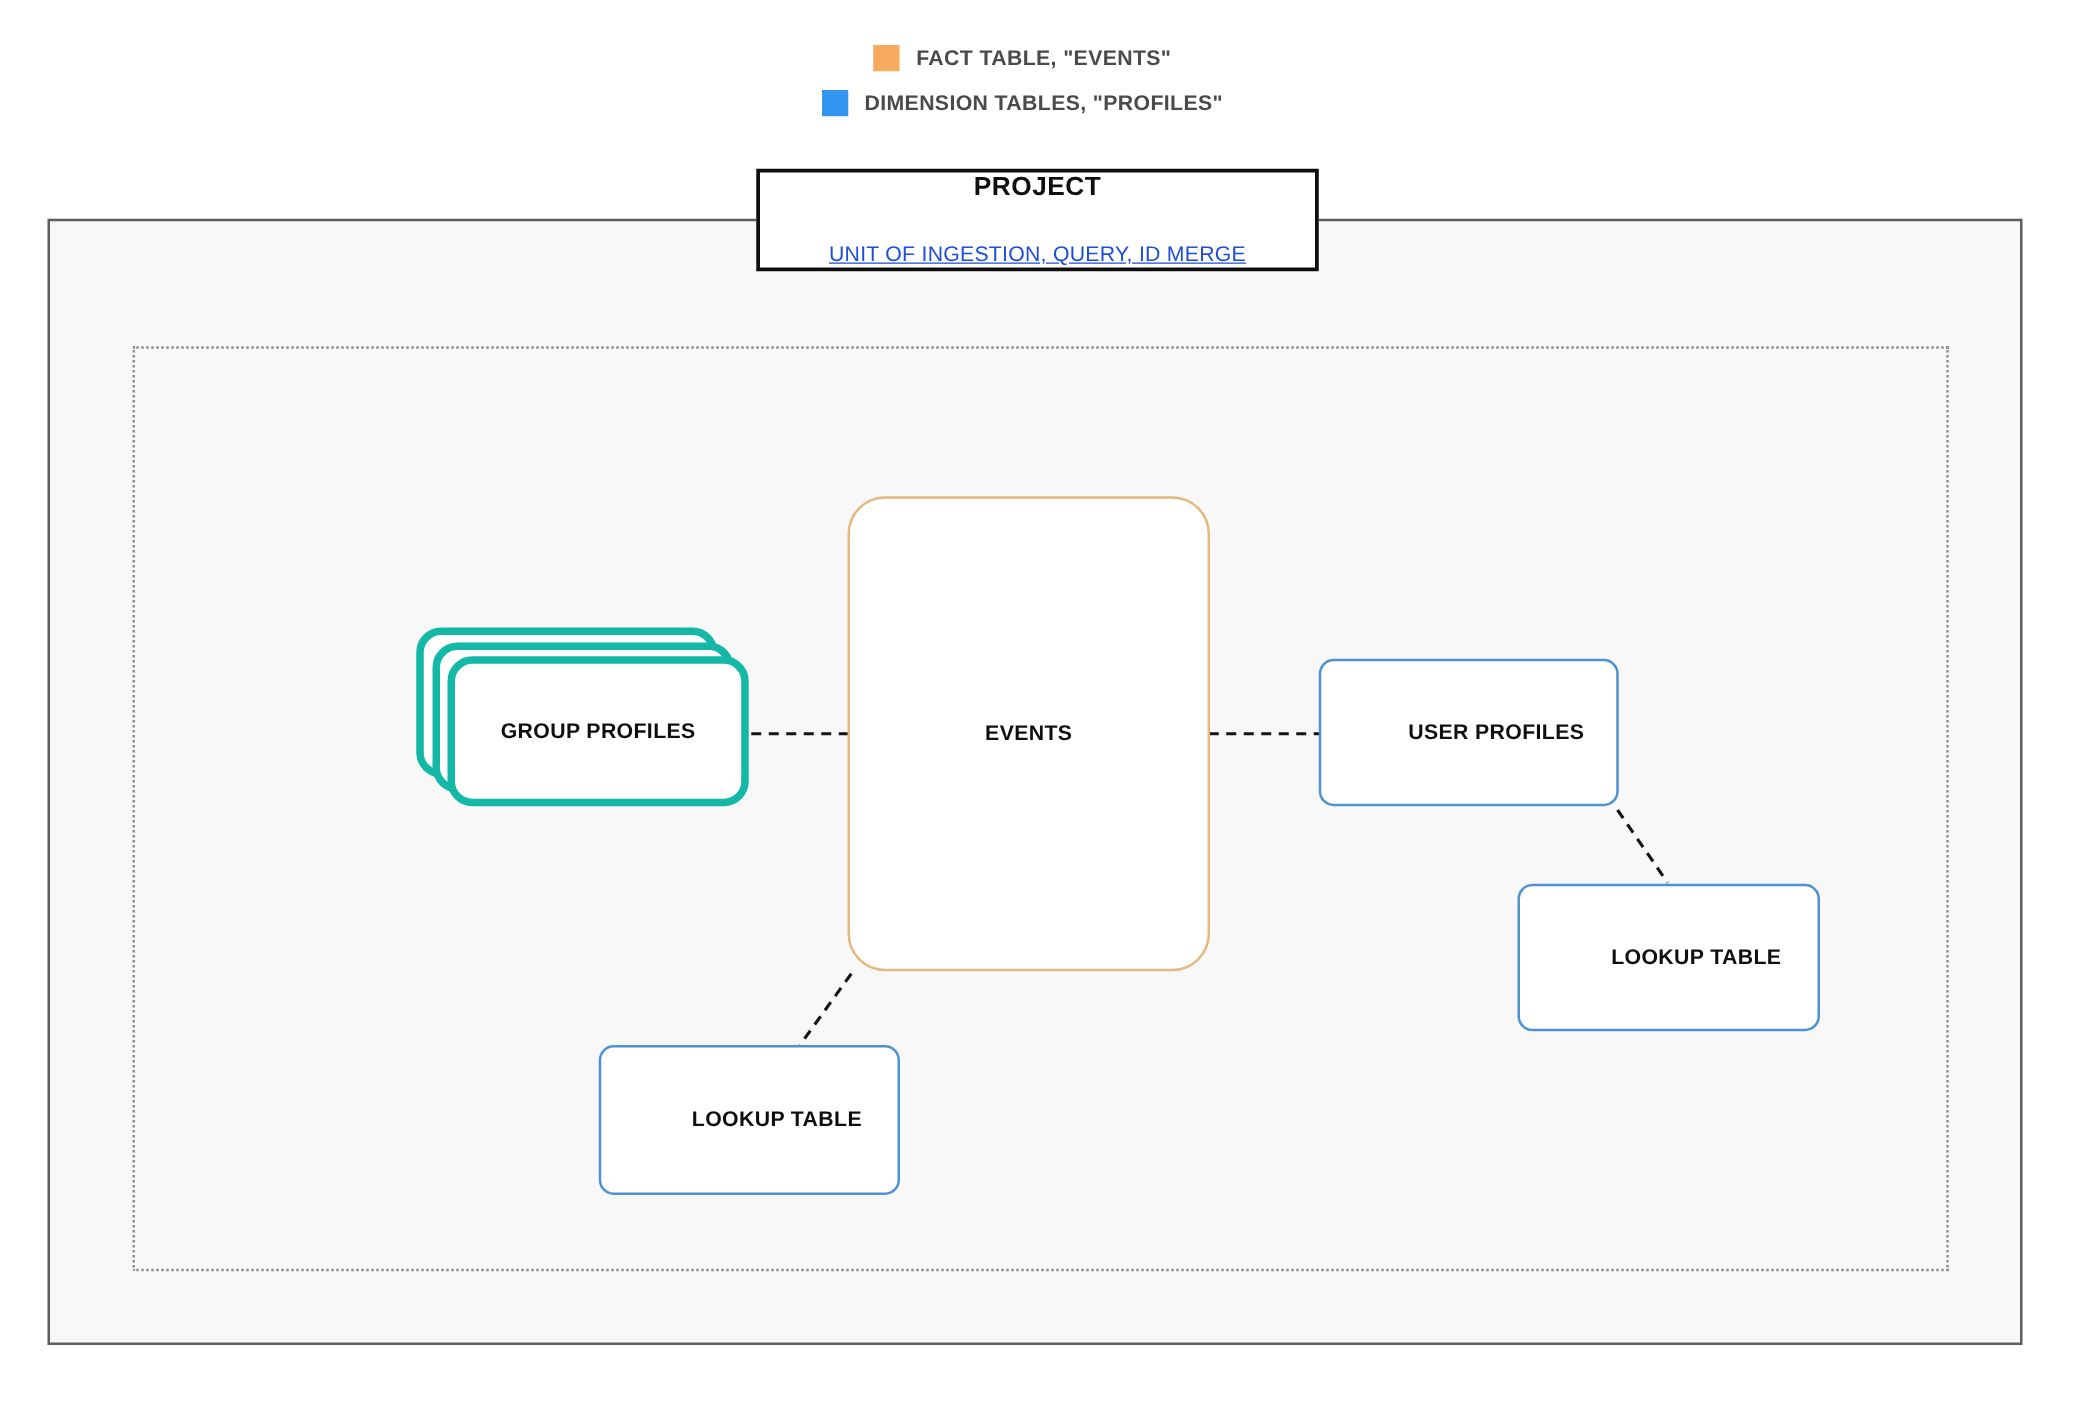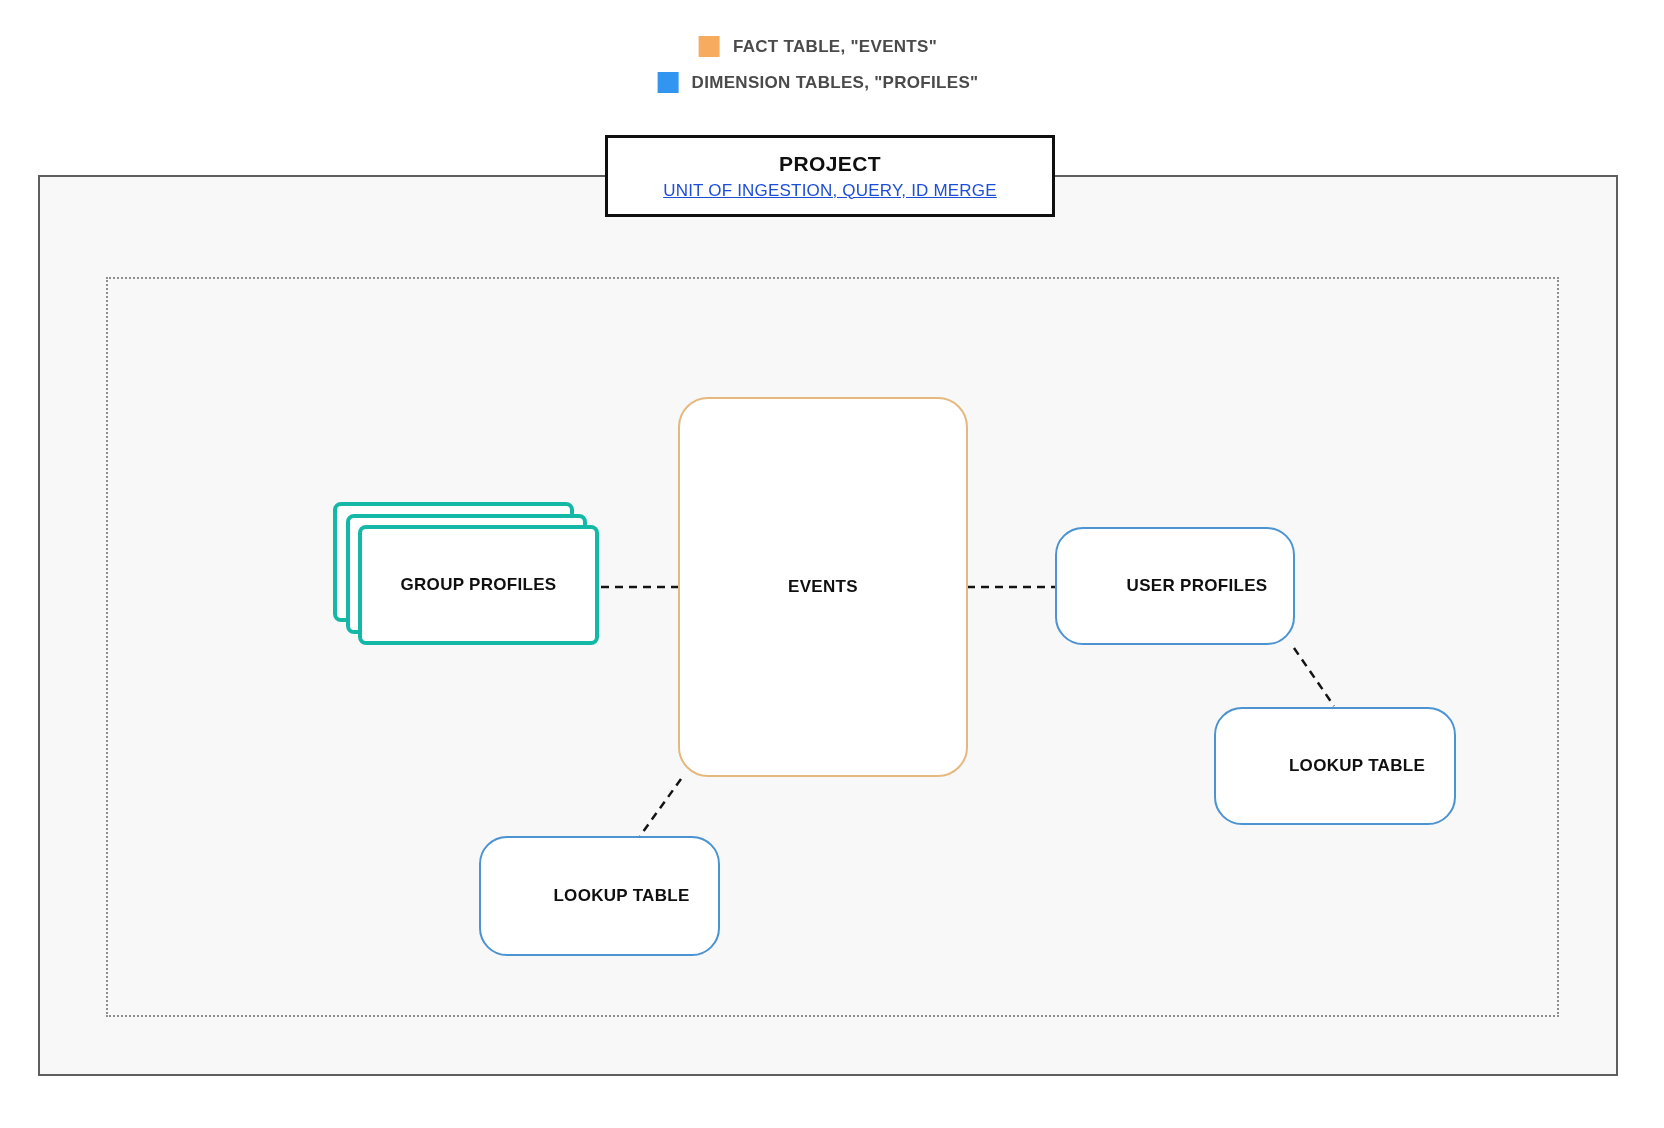--- a/index.html
+++ b/index.html
@@ -82,20 +82,21 @@
     text-align: center;
     z-index: 5;
   }
   .titlebox.project {
     left: 605px;
     top: 135px;
     width: 450px;
     height: 82px;
     background: #ffffff;
     border: 3px solid #0f0f0f;
+    justify-content: space-between;
   }
   .titlebox.project .tb-title {
     font-size: 21px;
     font-weight: bold;
     color: #0f0f0f;
     letter-spacing: 0.4px;
   }
   .titlebox.project .tb-sub {
     margin-top: 5px;
     font-size: 17px;
@@ -144,21 +145,21 @@
   }
   .node.fact-node {
     left: 678px;
     top: 397px;
     width: 290px;
     height: 380px;
     border: 2px solid #e5b87e;
   }
   .dim-box {
     border: 2px solid #4b93d1;
-    border-radius: 28px;
+    border-radius: 12px;
     padding-left: 44px;
   }
   .node.user-profiles {
     left: 1055px;
     top: 527px;
     width: 240px;
     height: 118px;
   }
   .node.lookup-right {
     left: 1214px;
@@ -172,22 +173,22 @@
     width: 241px;
     height: 120px;
   }
   
   .stack-card {
     position: absolute;
     box-sizing: border-box;
     width: 241px;
     height: 120px;
     background: #ffffff;
-    border: 4px solid #14b8a6;
-    border-radius: 8px;
+    border: 6px solid #14b8a6;
+    border-radius: 20px;
     z-index: 3;
   }
   .stack-back  { left: 333px; top: 502px; }
   .stack-mid   { left: 346px; top: 514px; }
   .stack-front {
     left: 358px;
     top: 525px;
     z-index: 4;
     display: flex;
     align-items: center;

